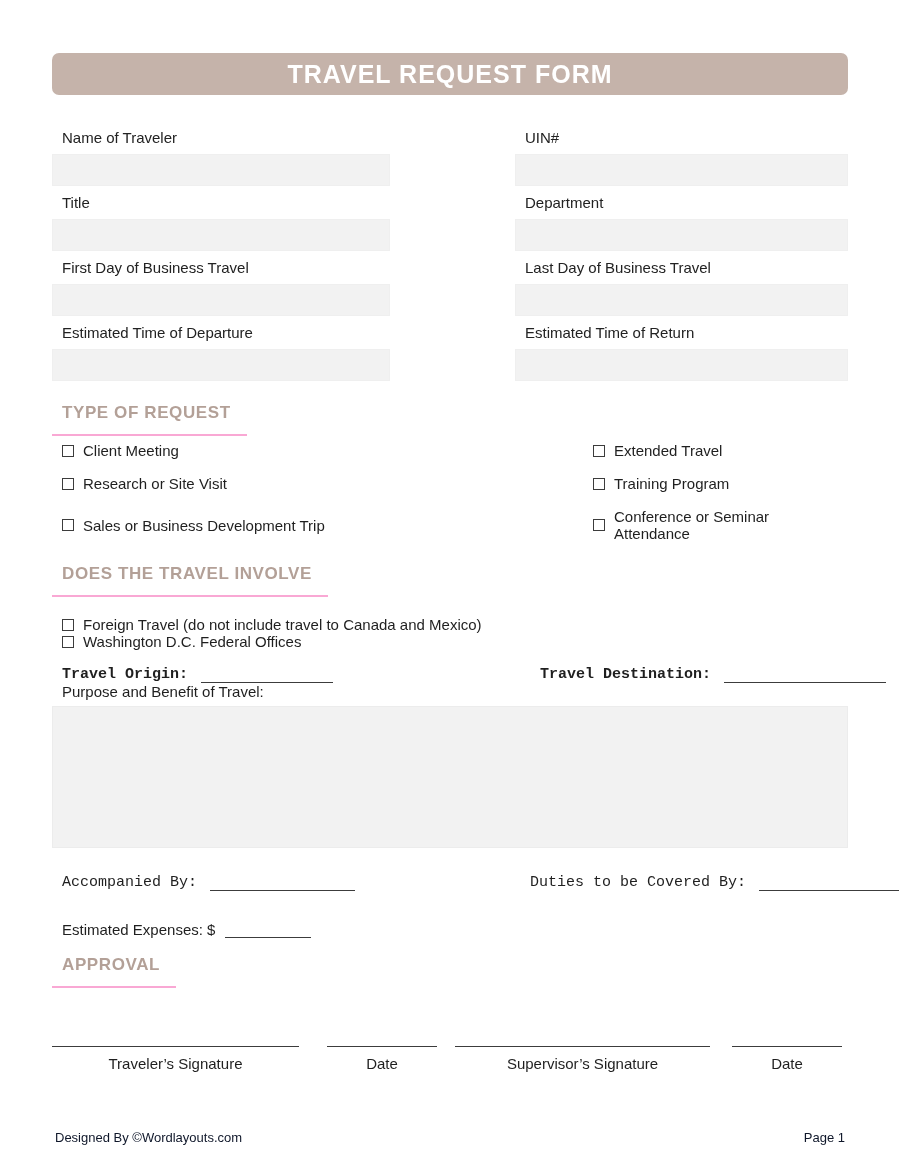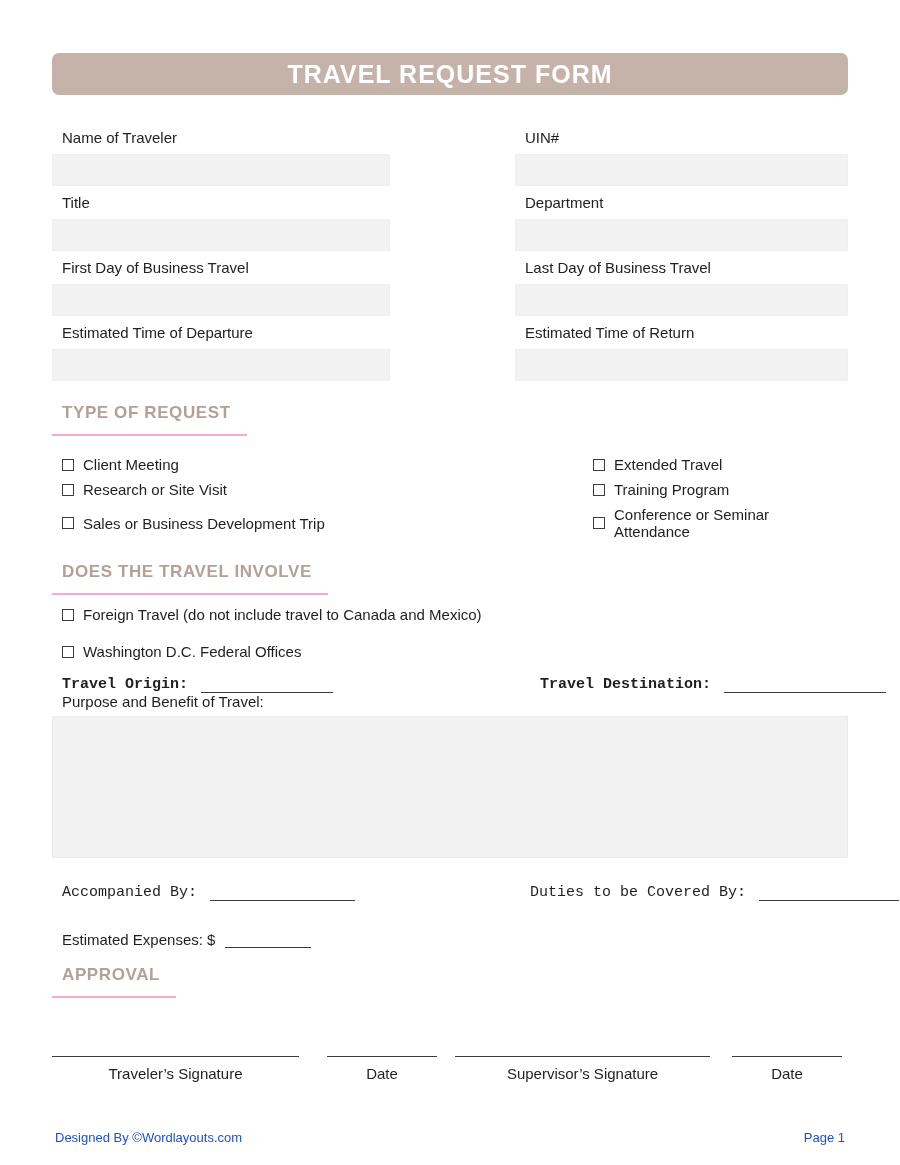--- a/index.html
+++ b/index.html
@@ -59,30 +59,30 @@
     padding: 0 16px 11px 10px;
     border-bottom: 2px solid #f9a8d4;
     color: #b3a097;
     font-size: 17px;
     font-weight: bold;
     letter-spacing: 0.6px;
   }
 
   
   .check-grid {
-    margin-top: 20px;
+    margin-top: 6px;
     display: grid;
     grid-template-columns: 531px 1fr;
-    row-gap: 8px;
+    row-gap: 16px;
   }
   .check-list {
-    margin-top: 11px;
+    margin-top: 19px;
     display: grid;
     grid-template-columns: 1fr;
-    row-gap: 20px;
+    row-gap: 0;
   }
   .check-item {
     display: flex;
     align-items: center;
     padding-left: 10px;
     font-size: 15px;
     color: #1f1f1f;
   }
   .check-box {
     flex: 0 0 auto;
@@ -144,21 +144,21 @@
 
   
   .footer {
     position: absolute;
     left: 55px;
     right: 55px;
     bottom: 20px;
     display: flex;
     justify-content: space-between;
     font-size: 13px;
-    color: #1d4ed8;
+    color: #0f172a;
   }
 </style>
 </head>
 <body>
 
 <div class="page">
 
   <div class="header-band">
     <h1>TRAVEL REQUEST FORM</h1>
   </div>

